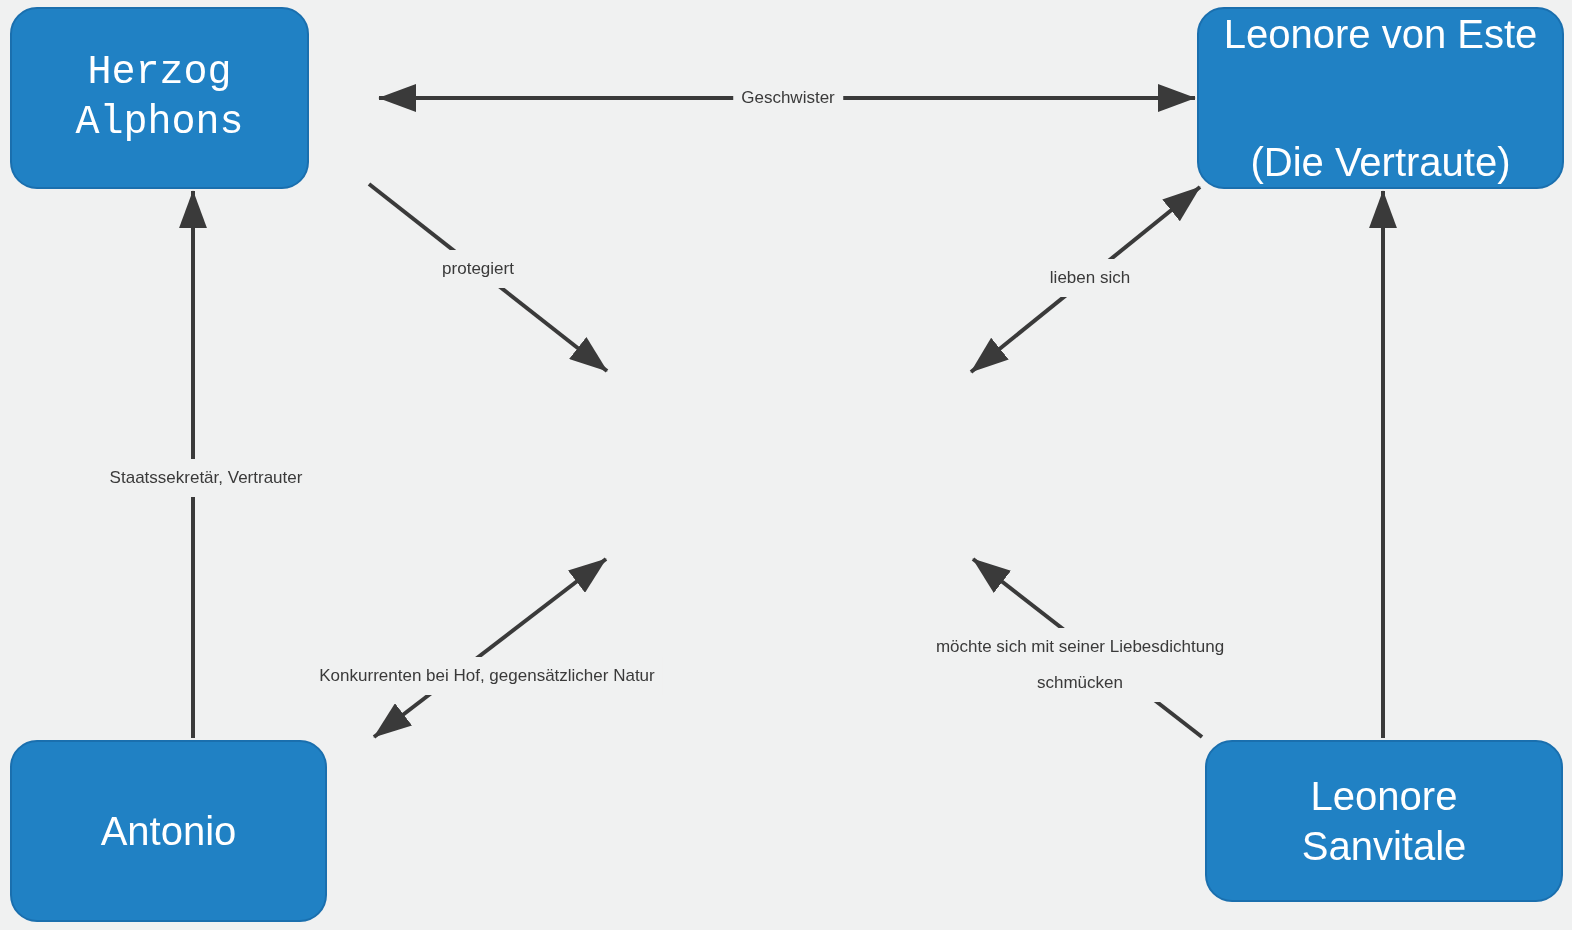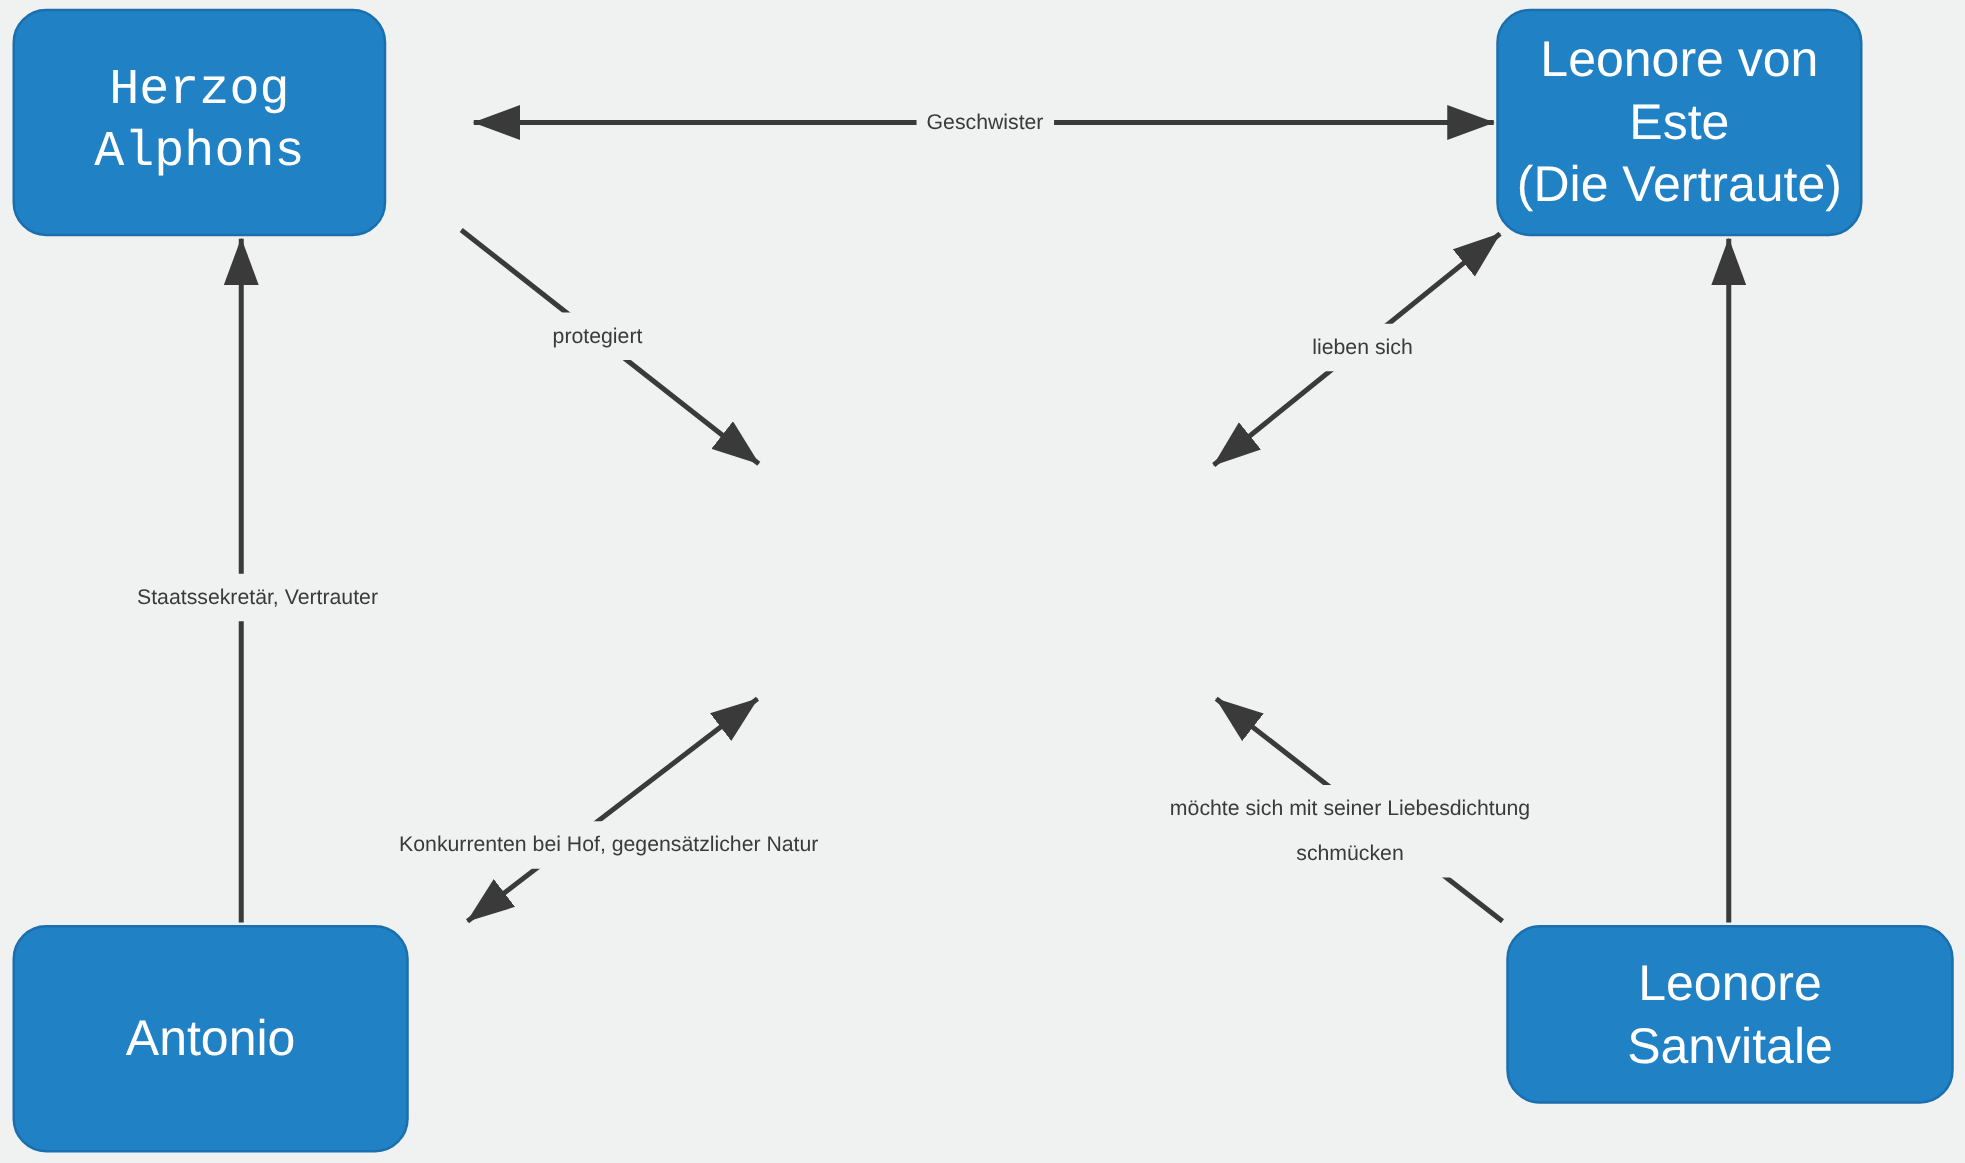--- a/index.html
+++ b/index.html
@@ -46,24 +46,24 @@
     font-size:40px;
     line-height:50px;
     display:flex;
     flex-direction:column;
     align-items:center;
     justify-content:center;
     text-align:center;
   }
   .node.square{border-radius:0;border:none;}
   .node-herzog   {left:10px;  top:7px;   width:299px; height:182px;font-family:Liberation Mono, monospace;}
-  .node-este     {left:1197px;top:7px;   width:293px; height:182px;}
+  .node-este     {left:1197px;top:7px;   width:367px; height:182px;justify-content:space-between;}
   .node-tasso    {left:609px; top:373px; width:362px; height:183px;}
   .node-antonio  {left:10px;  top:740px; width:317px; height:182px;}
-  .node-sanvitale{left:1205px;top:740px; width:358px; height:143px;}
+  .node-sanvitale{left:1205px;top:740px; width:358px; height:162px;}
   .edge-label{
     position:absolute;
     z-index:3;
     transform:translate(-50%,-50%);
     background:var(--background);
     color:var(--edge-color);
     font-size:17px;
     line-height:36px;
     white-space:nowrap;
     padding:1px 8px;

